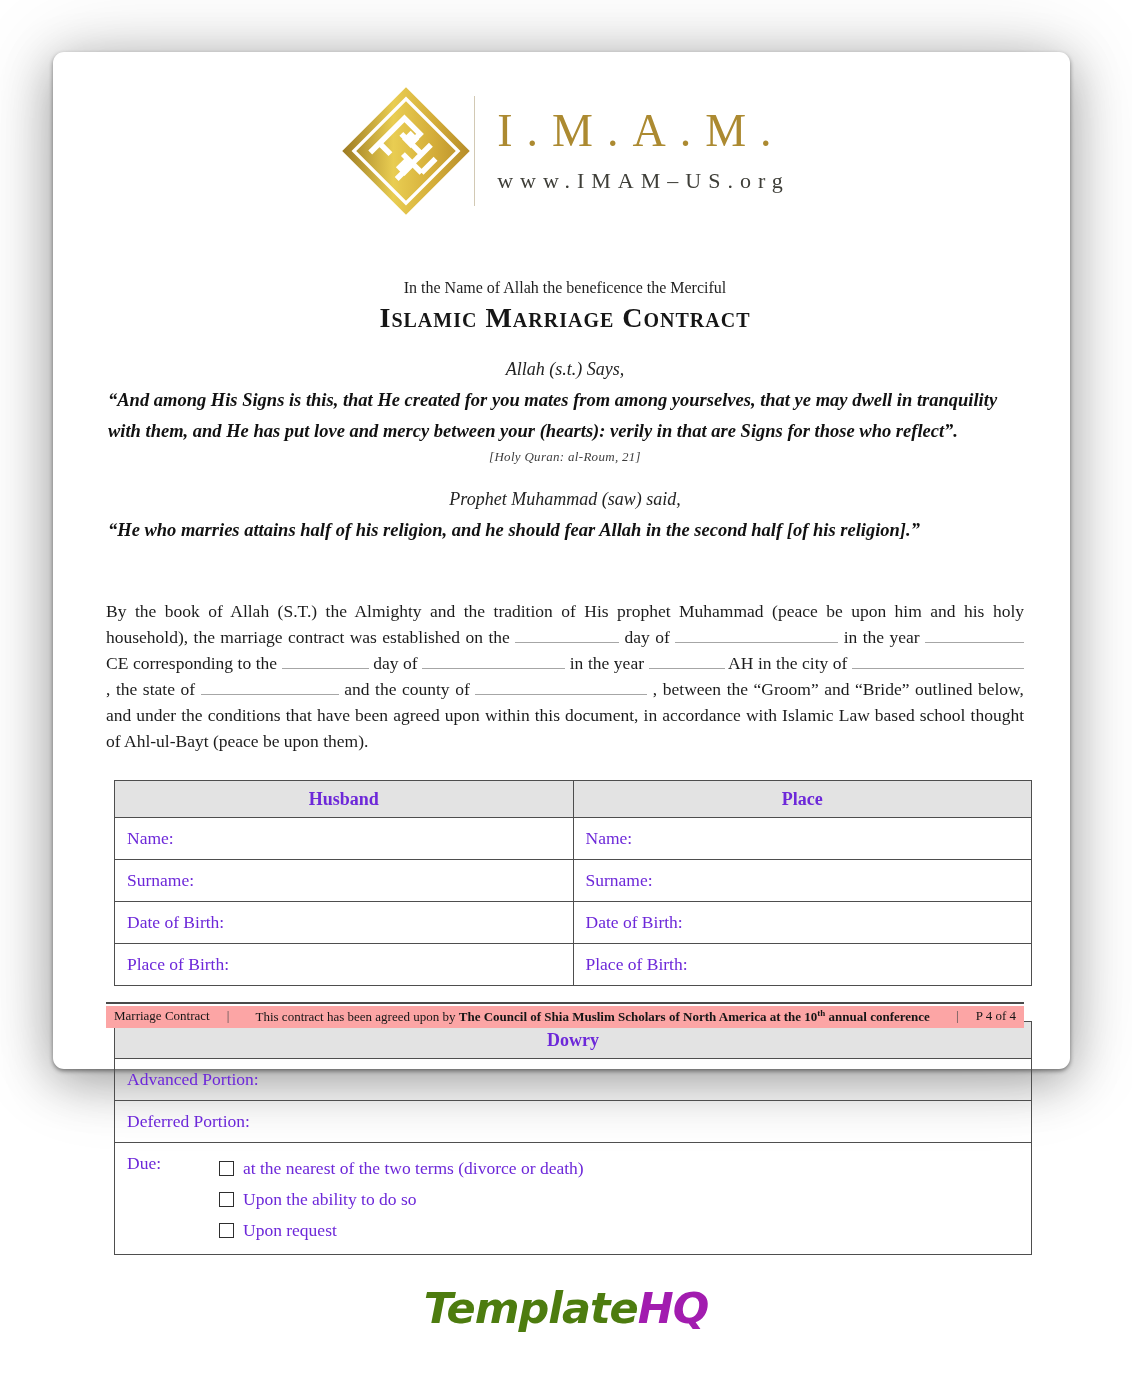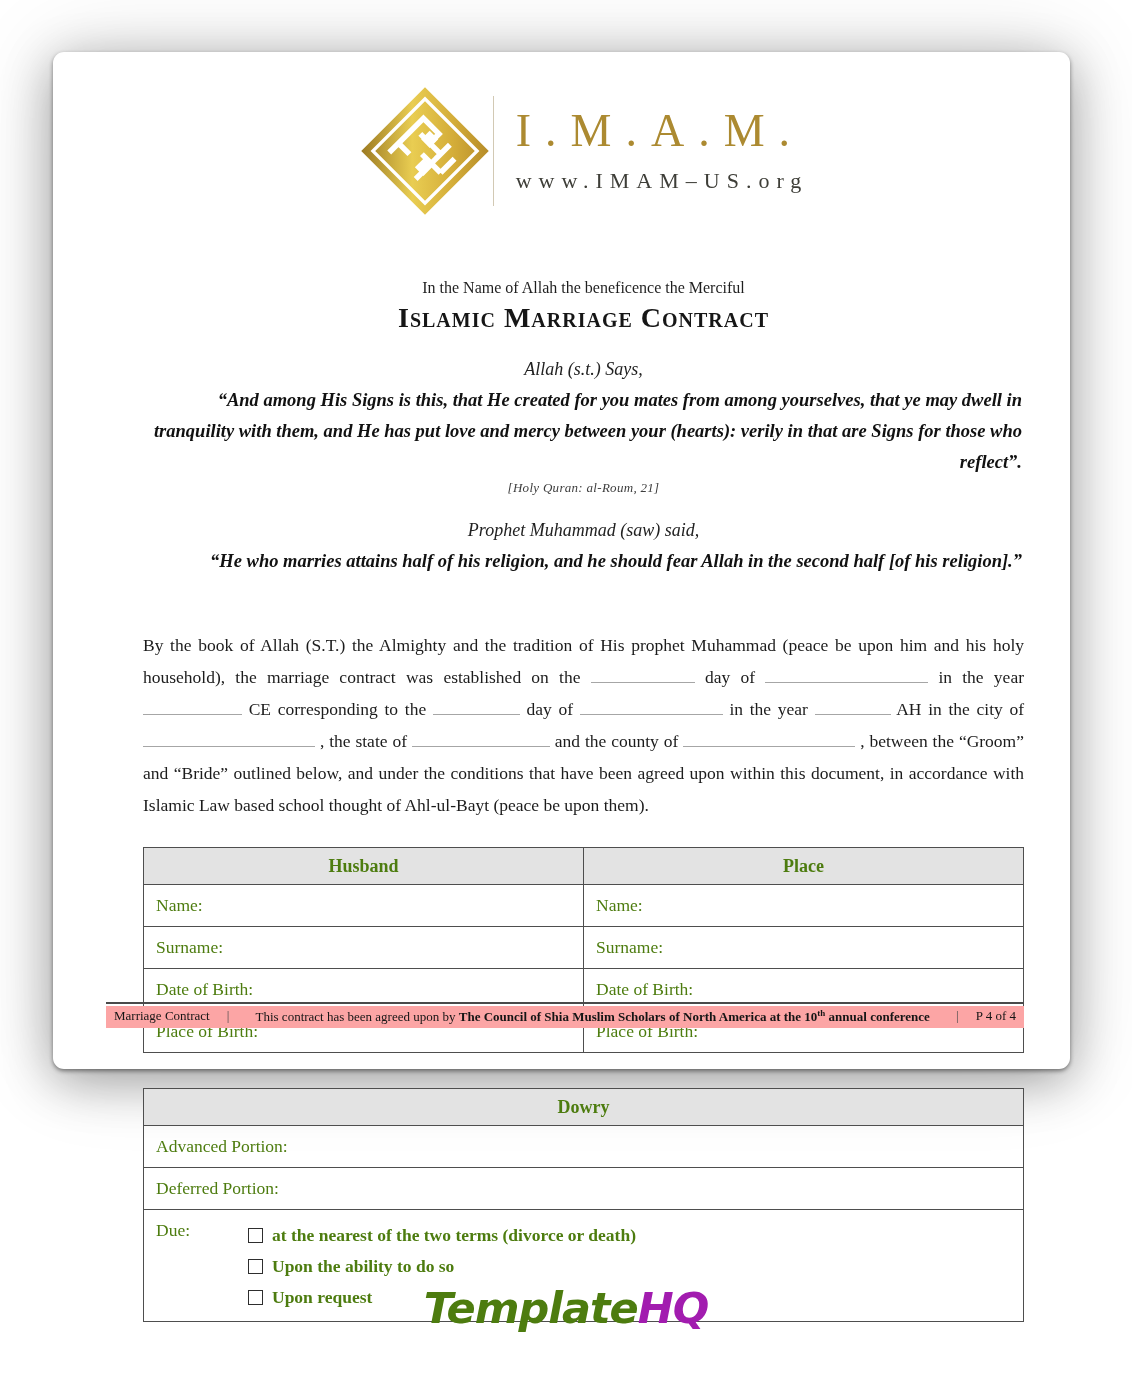--- a/index.html
+++ b/index.html
@@ -3,61 +3,60 @@
 <meta charset="utf-8">
 <style>
   * { margin:0; padding:0; box-sizing:border-box; }
   html,body { width:1132px; height:1388px; background:#ffffff; overflow:hidden;
               font-family:"Liberation Serif", serif; }
 
   .page {
     position:absolute; left:53px; top:52px; width:1017px; height:1017px;
     background:#fff; border-radius:11px;
     box-shadow: 0 2px 4px rgba(0,0,0,.45), 0 12px 50px rgba(0,0,0,.33), 0 0 90px rgba(0,0,0,.14);
-    padding-left: 37px;
   }
   .content { padding:0 46px 0 53px; }
 
   
   .brand { display:flex; justify-content:center; align-items:center; margin-top:33px; height:132px; }
   .logo-mark { width:132px; height:132px; flex:0 0 auto; }
   .brand-divider { width:1px; height:110px; background:#d2c9b4; margin:0 4px 0 2px; }
   .brand-text { padding-left:18px; }
   .brand-name { font-size:46px; color:#ac8a31; letter-spacing:14px; line-height:1; white-space:nowrap; }
   .brand-url  { font-size:22px; color:#3e3e38; letter-spacing:7px; margin-top:14px; white-space:nowrap; }
 
   
   .bismillah { text-align:center; font-size:16px; color:#1f1f1f; margin-top:62px; }
   .doc-title { text-align:center; font-variant:small-caps; font-weight:bold; font-size:28px;
                letter-spacing:1px; color:#161616; margin-top:5px; }
 
   .allah-intro, .prophet-intro { text-align:center; font-style:italic; font-size:18px; color:#222; }
   .allah-intro { margin-top:25px; }
   .prophet-intro { margin-top:24px; }
-  .holy-quote { text-align:right; font-style:italic; font-weight:bold; font-size:18.5px;
+  .holy-quote { text-align:left; font-style:italic; font-weight:bold; font-size:18.5px;
                 line-height:31px; color:#111; margin-top:5px; padding:0 2px; }
   .quote-src { text-align:center; font-style:italic; font-size:13px; color:#3d3d3d; margin-top:2px; letter-spacing:.3px; }
 
   
-  .body-par { margin-top:52px; font-size:17.5px; line-height:32px; text-align:justify; color:#1c1c1c; }
+  .body-par { margin-top:52px; font-size:17.5px; line-height:26px; text-align:justify; color:#1c1c1c; }
   .blank { display:inline-block; height:14px; border-bottom:1px solid #a6a6a6; }
 
   
-  table { width:100%; border-collapse:collapse; font-size:17.5px; color:#4d7c0f; }
+  table { width:100%; border-collapse:collapse; font-size:17.5px; color:#6d28d9;margin-left:8px; }
   th, td { border:1.6px solid #4e4e4e; }
   th { background:#e3e3e3; font-weight:bold; height:37px; font-size:18px; }
   .parties { margin-top:26px; }
   .parties td { height:42px; padding:2px 12px; width:50%; }
   .dowry { margin-top:35px; }
   .dowry td { padding:2px 12px; }
   .dowry .plain-row td { height:42px; }
   .dowry .due-cell { padding:10px 12px 8px; }
   .due-flex { display:flex; }
   .due-label { width:92px; }
-  .due-option { display:flex; align-items:center; height:31px;font-weight:bold; }
+  .due-option { display:flex; align-items:center; height:31px; }
   .checkbox { width:15px; height:15px; border:1.6px solid #2e2e2e; background:#fff; margin-right:9px; flex:0 0 auto; }
 
   
   .page-footer { position:absolute; left:53px; right:46px; bottom:41px; }
   .footer-rule { border-top:2px solid #4a4a4a; }
   .footer-bar { background:#fca5a5; margin-top:2px; display:flex; align-items:center;
                 font-size:13px; color:#151515; padding:2px 8px 3px; }
   .f-sep { margin:0 17px; color:#4a4a4a; }
   .f-mid { flex:1; text-align:center; white-space:nowrap; }
   .f-bold { font-weight:bold; }

